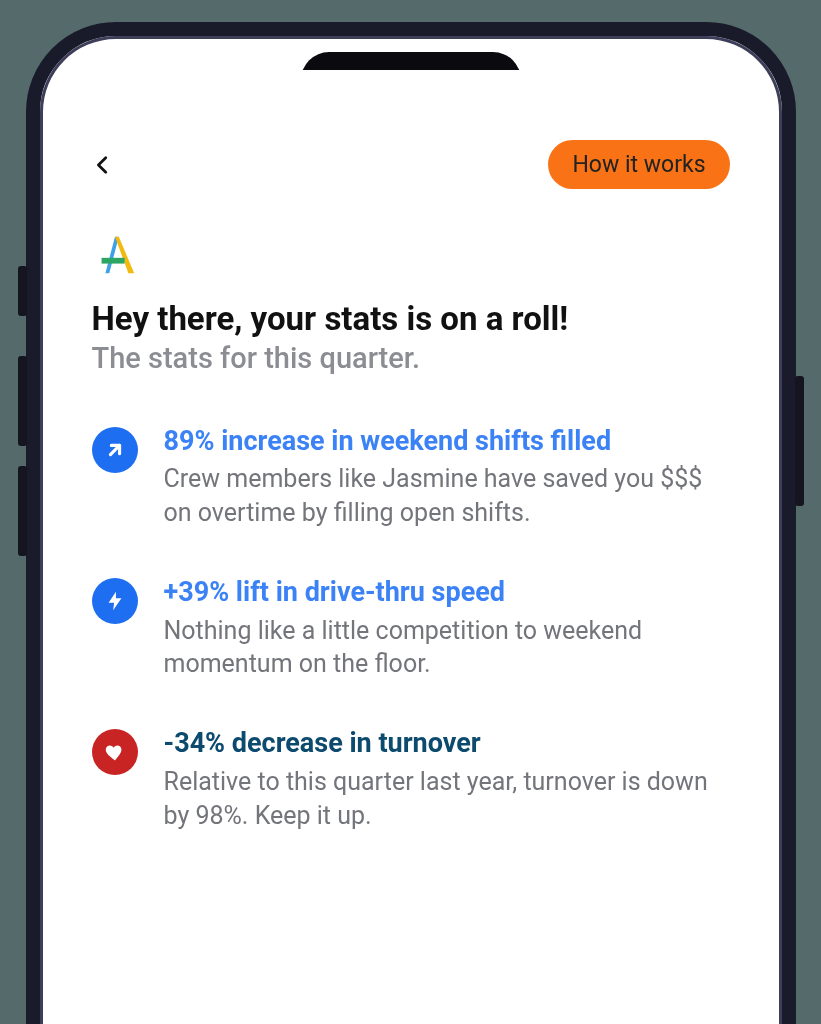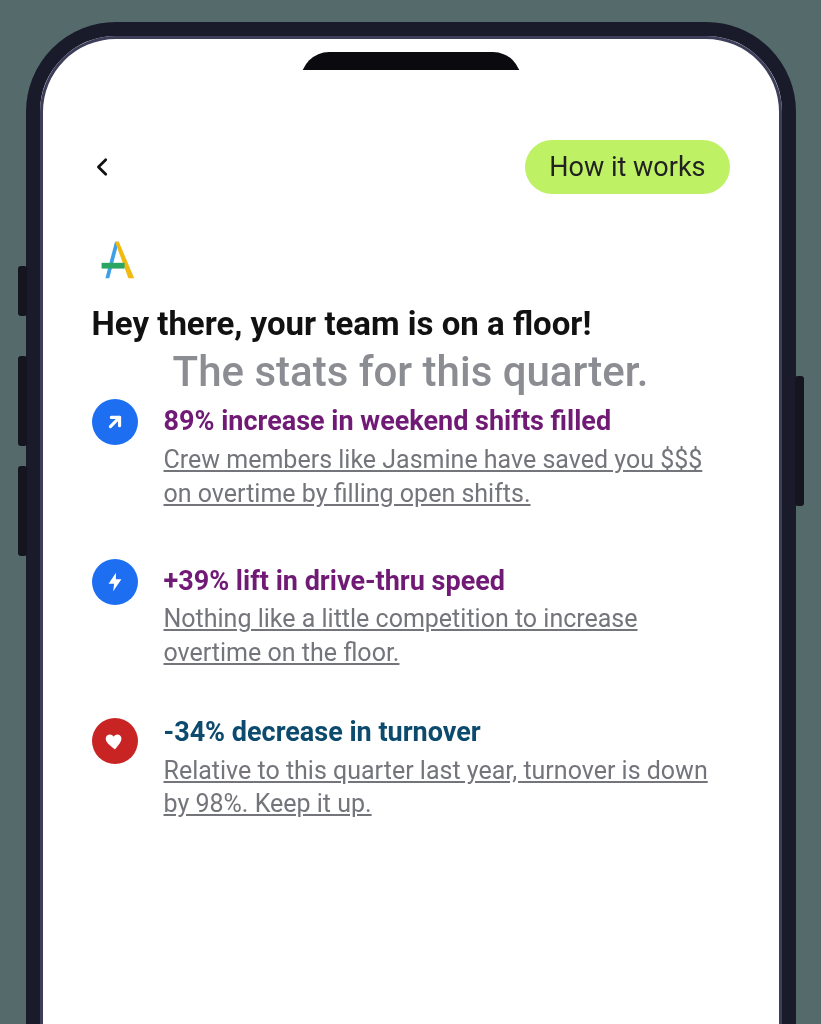--- a/index.html
+++ b/index.html
@@ -80,47 +80,47 @@
   .back-chevron {
     width: 28px;
     height: 28px;
     display: flex;
     align-items: center;
     color: #111;
     cursor: pointer;
   }
 
   .how-it-works {
-    background: #bef264;
+    background: #f97316;
     color: #222;
-    font-size: 27px;
+    font-size: 23px;
     padding: 11px 24px;
     border-radius: 999px;
     cursor: pointer;
   }
 
   .logo-a {
     width: 46px;
     height: 46px;
     margin-bottom: 22px;
   }
 
   .headline {
     font-size: 33px;
     font-weight: 700;
     color: #111;
     line-height: 1.22;
     margin-bottom: 2px;
   }
   .subhead {
-    font-size: 42px;
+    font-size: 29px;
     font-weight: 500;
     color: #8b8d93;
     line-height: 1.22;
-    text-align: center;
+    margin-bottom: 48px;
   }
 
   .stat-row {
     display: flex;
     gap: 26px;
     margin-bottom: 46px;
   }
   .stat-icon {
     flex: 0 0 46px;
     width: 46px;
@@ -134,27 +134,26 @@
   .stat-icon.blue { background: #1d6ef0; }
   .stat-icon.red  { background: #c92424; }
 
   .stat-body { flex: 1; }
   .stat-title {
     font-size: 27px;
     font-weight: 700;
     line-height: 1.25;
     margin-bottom: 4px;
   }
-  .stat-title.blue { color: #701a75; margin-top: 8px; }
+  .stat-title.blue { color: #3b82f6; }
   .stat-title.red  { color: #0c4a6e; }
   .stat-desc {
     font-size: 25px;
     line-height: 1.35;
     color: #73757b;
-    text-decoration: underline;
   }
 </style>
 </head>
 <body>
 
 <div class="phone-frame">
   <div class="notch"></div>
   <div class="btn-side btn-left1"></div>
   <div class="btn-side btn-left2"></div>
   <div class="btn-side btn-left3"></div>
@@ -172,21 +171,21 @@
     </div>
 
     <div class="logo-a">
       <svg viewBox="0 0 48 48" width="46" height="46">
         <polygon points="14,44 24,6 28,6 18,44" fill="#3ea0e5"></polygon>
         <polygon points="28,6 24,6 38,44 44,44" fill="#f2b90f"></polygon>
         <rect x="10" y="28" width="24" height="6" fill="#2aa562"></rect>
       </svg>
     </div>
 
-    <div class="headline">Hey there, your team is on a floor!</div>
+    <div class="headline">Hey there, your stats is on a roll!</div>
     <div class="subhead">The stats for this quarter.</div>
 
     <div class="stat-row">
       <div class="stat-icon blue">
         <svg viewBox="0 0 24 24" width="22" height="22" fill="none" stroke="#fff" stroke-width="3.4" stroke-linecap="round" stroke-linejoin="round">
           <line x1="7" y1="17" x2="17" y2="7"></line>
           <polyline points="8 7 17 7 17 16"></polyline>
         </svg>
       </div>
       <div class="stat-body">
@@ -196,21 +195,21 @@
     </div>
 
     <div class="stat-row">
       <div class="stat-icon blue">
         <svg viewBox="0 0 24 24" width="22" height="22" fill="#fff">
           <path d="M13 2 L5 14 L11 14 L10 22 L19 9 L13 9 Z"></path>
         </svg>
       </div>
       <div class="stat-body">
         <div class="stat-title blue">+39% lift in drive-thru speed</div>
-        <div class="stat-desc">Nothing like a little competition to increase overtime on the floor.</div>
+        <div class="stat-desc">Nothing like a little competition to weekend momentum on the floor.</div>
       </div>
     </div>
 
     <div class="stat-row">
       <div class="stat-icon red">
         <svg viewBox="0 0 24 24" width="22" height="22" fill="#fff">
           <path d="M12 21s-7.5-4.9-9.5-9.1C.9 8.4 3 5 6.3 5c2 0 3.4 1.1 4.2 2.3C11.3 6.1 12.7 5 14.7 5 18 5 20.1 8.4 18.5 11.9 16.5 16.1 12 21 12 21z"></path>
         </svg>
       </div>
       <div class="stat-body">

